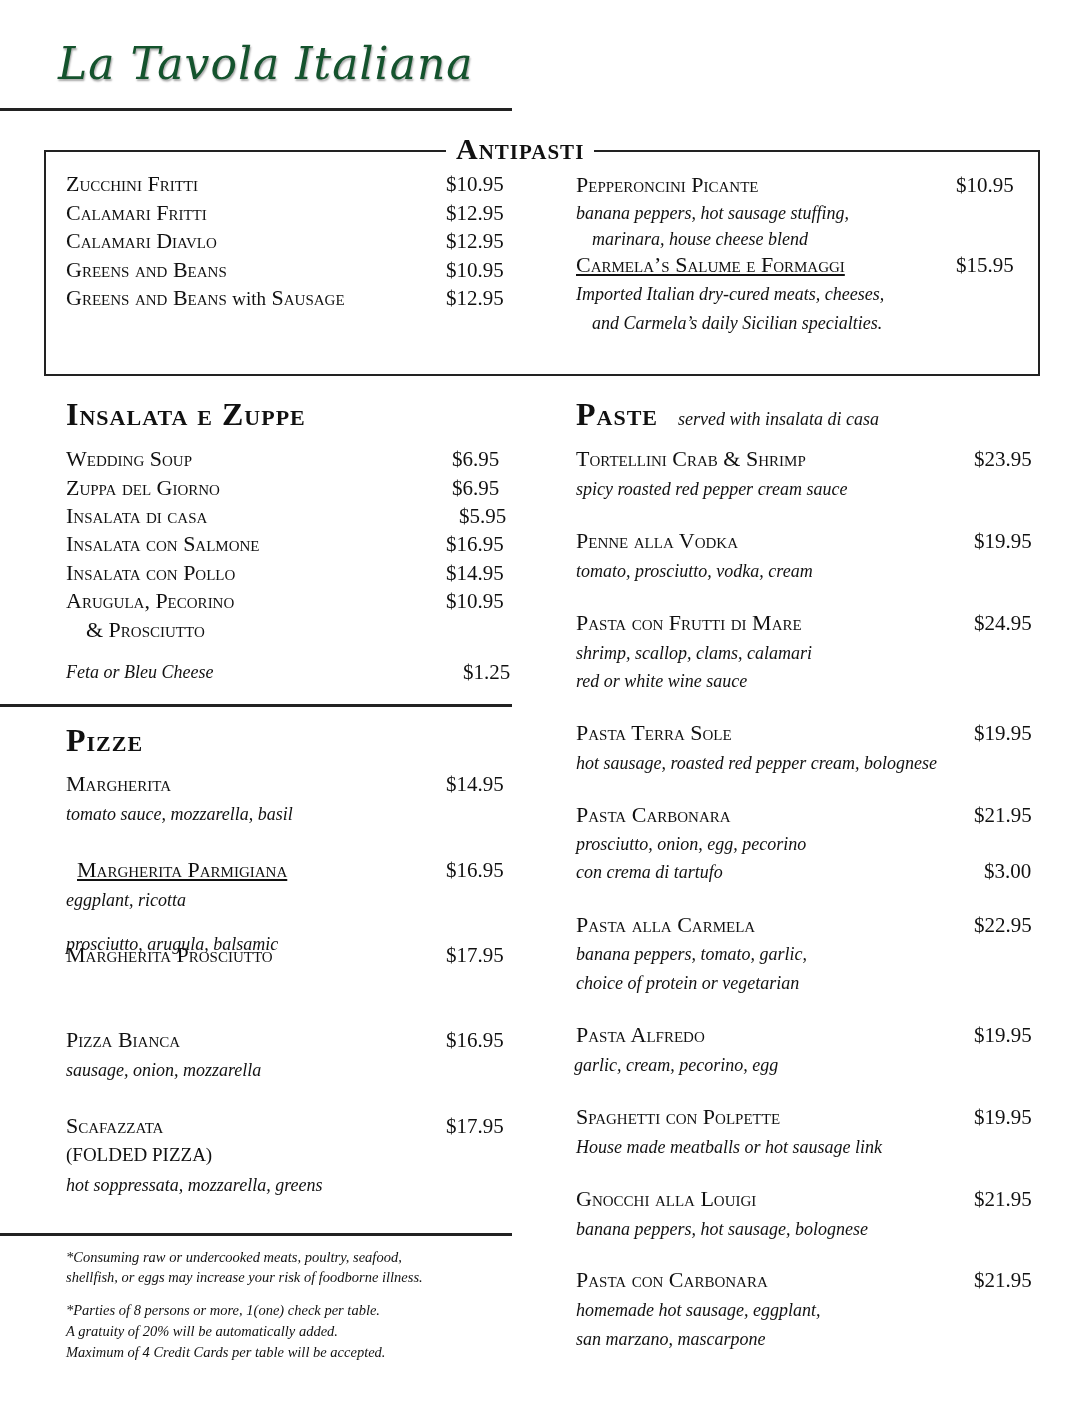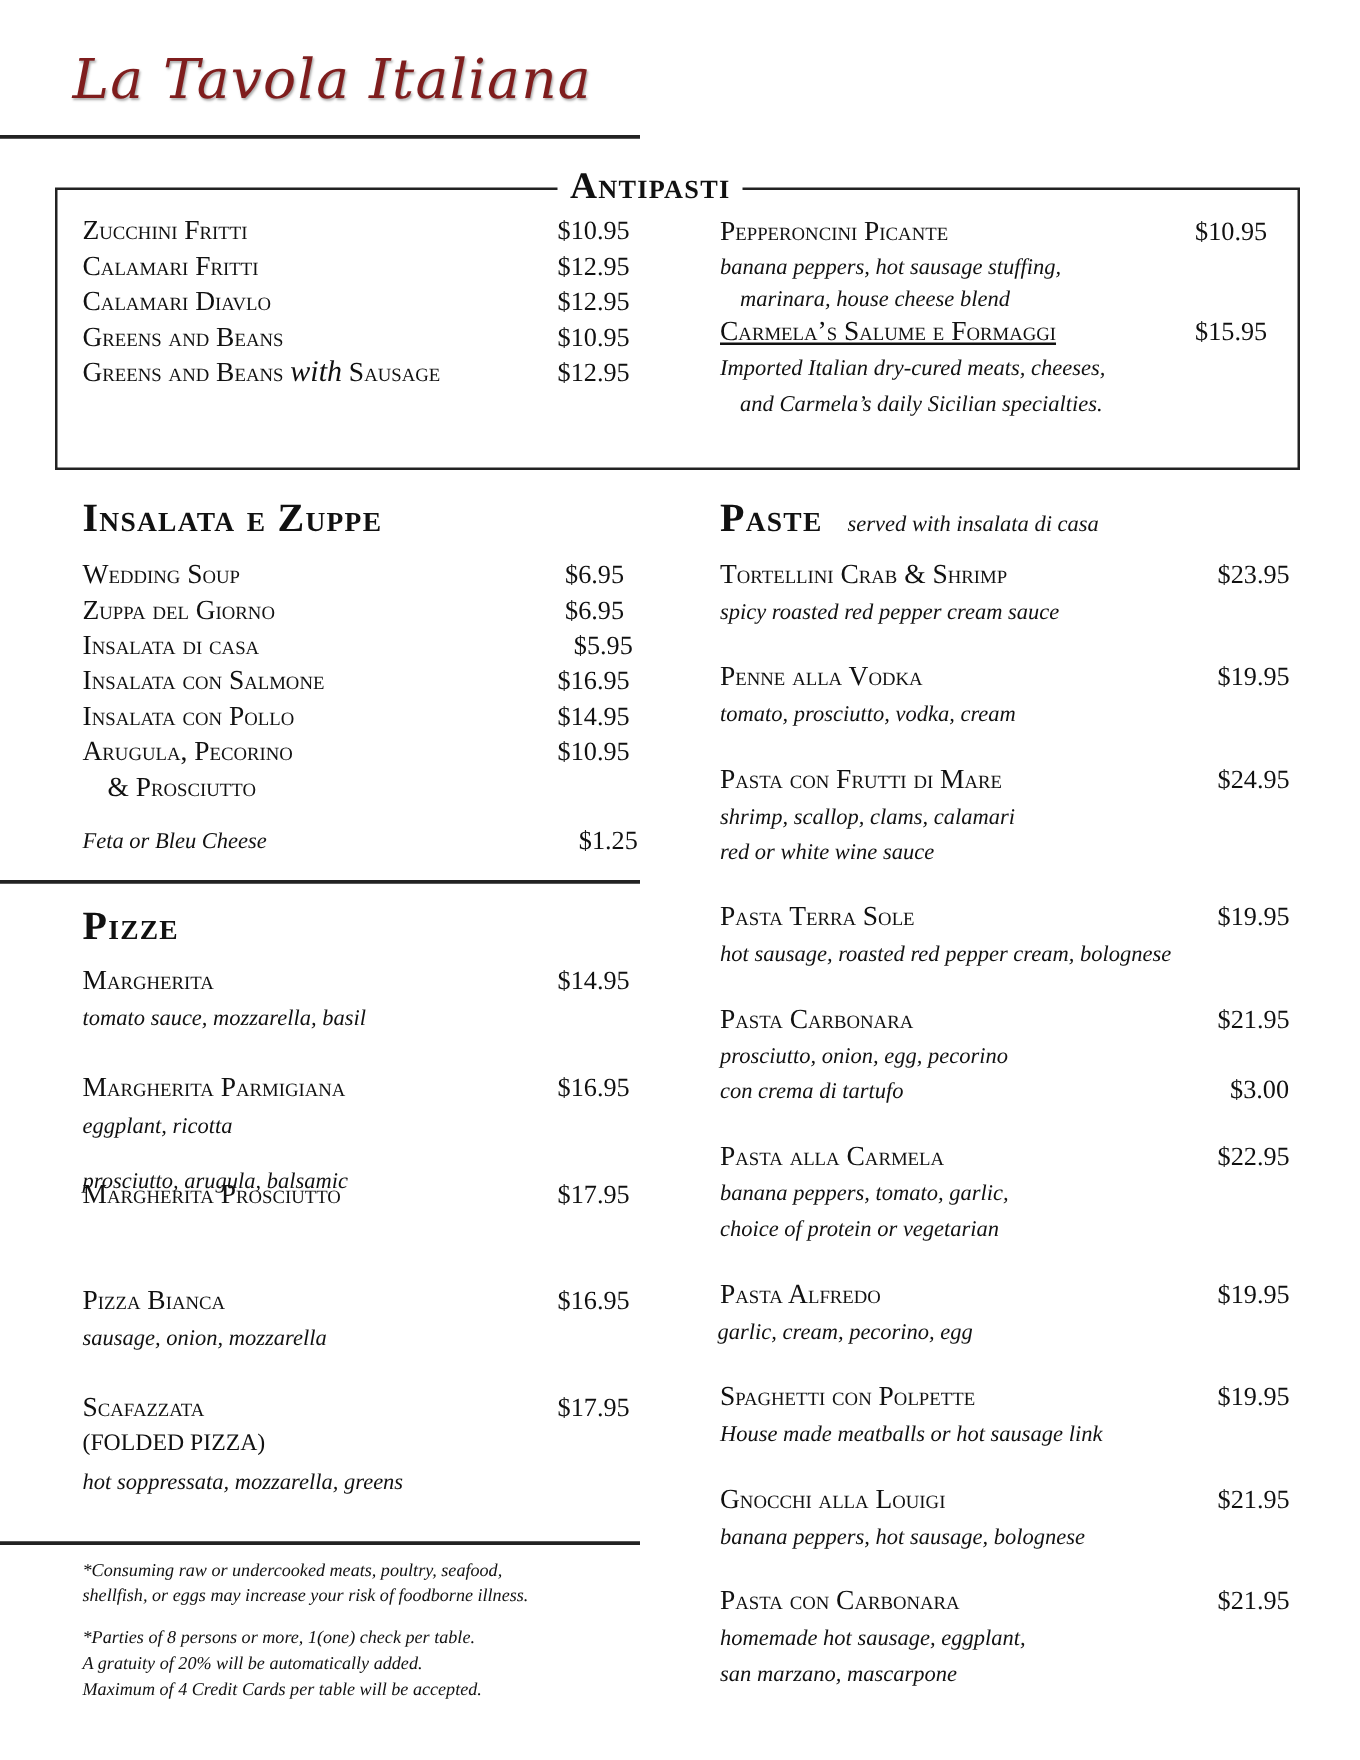--- a/index.html
+++ b/index.html
@@ -1,18 +1,18 @@
 <!DOCTYPE html>
 <html><head>
 <meta charset="utf-8">
 <style>
   html, body { margin: 0; padding: 0; background: #ffffff; }
   body { width: 1088px; height: 1408px; position: relative; overflow: hidden; color: #111; font-family: "Liberation Serif", "DejaVu Serif", serif; }
   .abs { position: absolute; }
-  .brand { left: 58px; top: 38px; font-family: "DejaVu Serif", serif; font-style: italic; font-size: 44px; letter-spacing: 1px; color: #7f1d1d; text-shadow: 1px 2px 2px rgba(0,0,0,0.35); white-space: nowrap; }
+  .brand { left: 58px; top: 38px; font-family: "DejaVu Serif", serif; font-style: italic; font-size: 44px; letter-spacing: 1px; color: #14532d; text-shadow: 1px 2px 2px rgba(0,0,0,0.35); white-space: nowrap; }
   .rule { height: 3px; background: #222; }
   .box { left: 44px; top: 150px; width: 996px; height: 226px; border: 2px solid #222; box-sizing: border-box; }
   .box-title { left: 446px; top: 132px; padding: 0 10px; background: #fff; font-size: 30px; font-weight: bold; font-variant: small-caps; letter-spacing: 1px; }
   .item-name { font-size: 22px; font-variant: small-caps; white-space: nowrap; line-height: 28px; text-align: right; }
   .price { font-size: 21px; white-space: nowrap; line-height: 28px; }
   .desc { font-size: 18px; font-style: italic; white-space: nowrap; line-height: 28px; }
   .sec-title { font-size: 32px; font-weight: bold; font-variant: small-caps; letter-spacing: 1px; white-space: nowrap; }
   .sub { font-size: 18px; font-style: italic; font-weight: normal; font-variant: normal; letter-spacing: 0; margin-left: 20px; }
   .note { font-size: 14.5px; font-style: italic; line-height: 20px; white-space: nowrap; }
 </style>
@@ -29,21 +29,21 @@
   <div class="abs item-name" style="left:66px;top:170px;">Zucchini Fritti</div>
   <div class="abs price" style="left:446px;top:170px;">$10.95</div>
   <div class="abs item-name" style="left:66px;top:199px;">Calamari Fritti</div>
   <div class="abs price" style="left:446px;top:199px;">$12.95</div>
   <div class="abs item-name" style="left:66px;top:227px;">Calamari Diavlo</div>
   <div class="abs price" style="left:446px;top:227px;">$12.95</div>
   <div class="abs item-name" style="left:66px;top:256px;">Greens and Beans</div>
   <div class="abs price" style="left:446px;top:256px;">$10.95</div>
   <div class="abs item-name" style="left:66px;top:284px;">
     <span>Greens and Beans</span>
-    <span style="font-style:italic;font-variant:normal;font-size:24px;">with</span>
+    <span style="font-variant:normal;font-size:19px;">with</span>
     <span>Sausage</span>
   </div>
   <div class="abs price" style="left:446px;top:284px;">$12.95</div>
 </div>
 
 <div>
   <div class="abs item-name" style="left:576px;top:171px;">Pepperoncini Picante</div>
   <div class="abs price" style="left:956px;top:171px;">$10.95</div>
   <div class="abs desc" style="left:576px;top:199px;">banana peppers, hot sausage stuffing,</div>
   <div class="abs desc" style="left:592px;top:225px;">marinara, house cheese blend</div>
@@ -72,21 +72,21 @@
   <div class="abs price" style="left:463px;top:658px;">$1.25</div>
 </div>
 <div class="abs rule" style="left:0;top:704px;width:512px;"></div>
 
 <div class="abs sec-title" style="left:66px;top:722px;">Pizze</div>
 <div>
   <div class="abs item-name" style="left:66px;top:770px;">Margherita</div>
   <div class="abs price" style="left:446px;top:770px;">$14.95</div>
   <div class="abs desc" style="left:66px;top:800px;">tomato sauce, mozzarella, basil</div>
 
-  <div class="abs item-name" style="left:66px;top:856px;">Margherita Parmigiana</div>
+  <div class="abs item-name" style="left:77px;top:856px;text-decoration:underline;">Margherita Parmigiana</div>
   <div class="abs price" style="left:446px;top:856px;">$16.95</div>
   <div class="abs desc" style="left:66px;top:886px;">eggplant, ricotta</div>
 
   <div class="abs item-name" style="left:66px;top:941px;">Margherita Prosciutto</div>
   <div class="abs price" style="left:446px;top:941px;">$17.95</div>
   <div class="abs desc" style="left:66px;top:930px;">prosciutto, arugula, balsamic</div>
 
   <div class="abs item-name" style="left:66px;top:1026px;">Pizza Bianca</div>
   <div class="abs price" style="left:446px;top:1026px;">$16.95</div>
   <div class="abs desc" style="left:66px;top:1056px;">sausage, onion, mozzarella</div>

